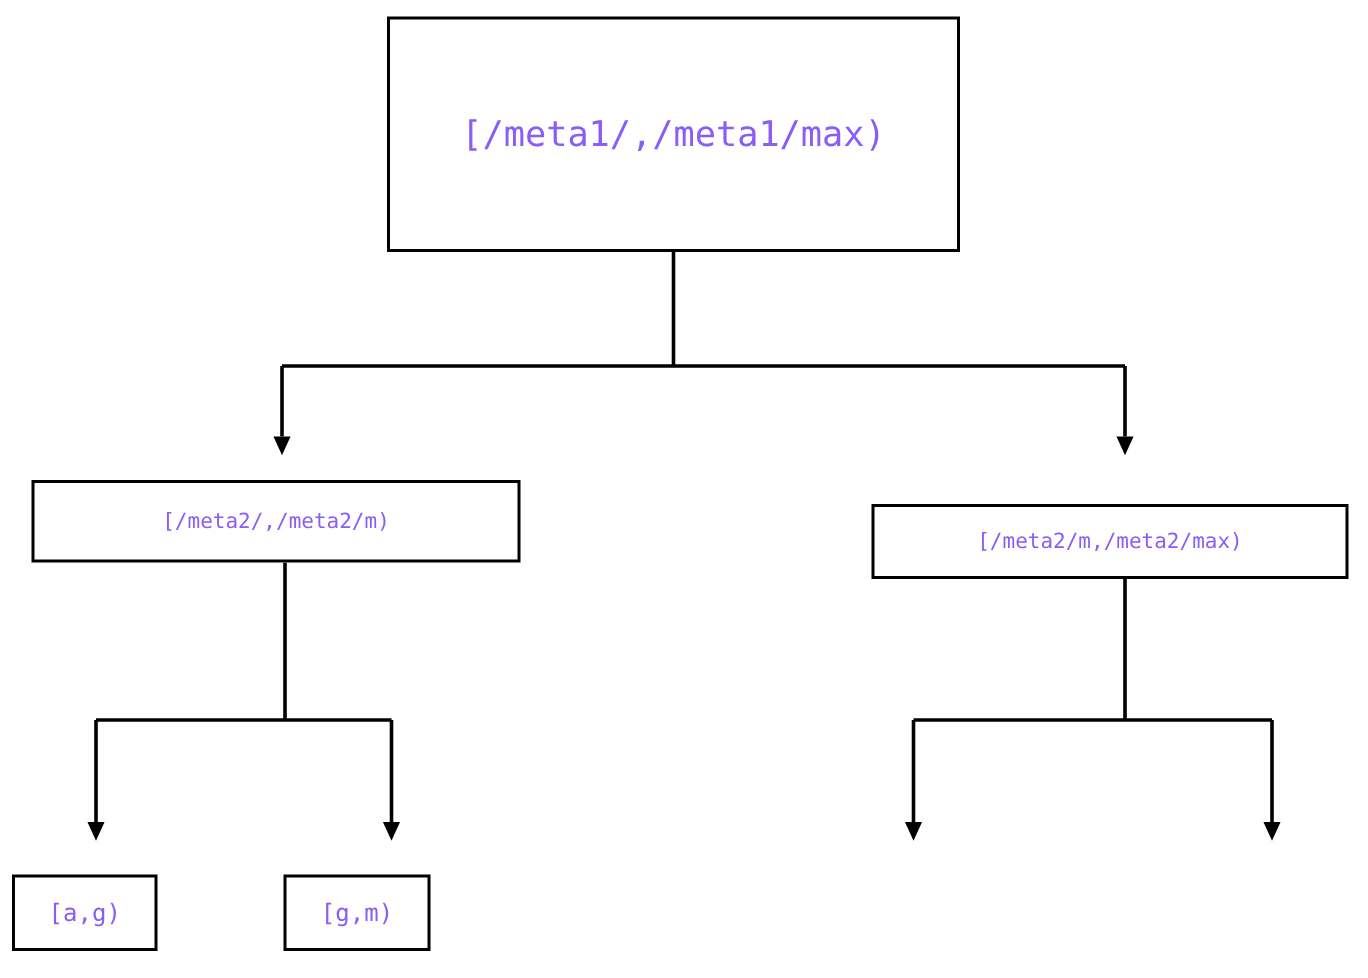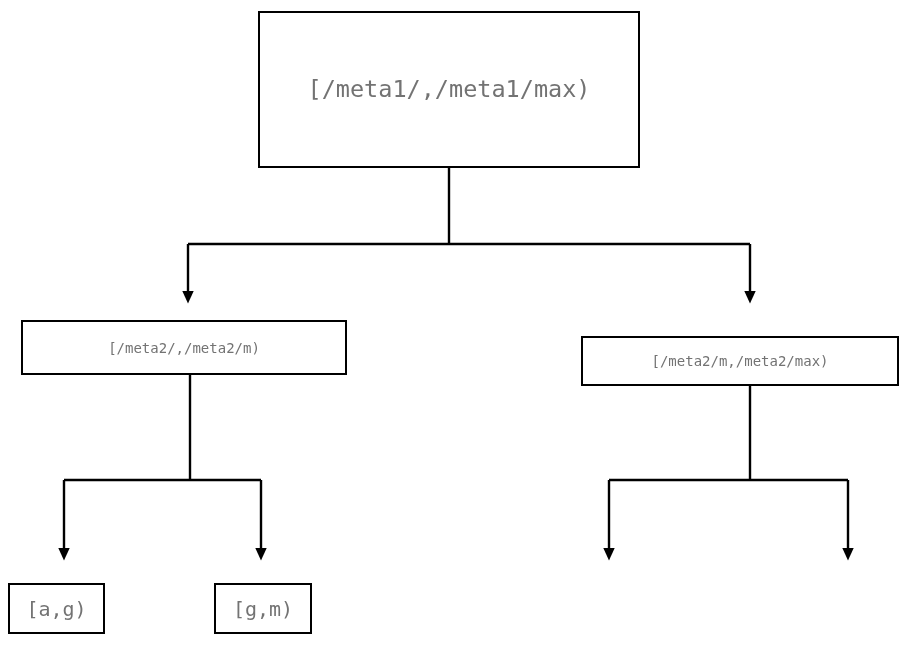--- a/index.html
+++ b/index.html
@@ -46,21 +46,21 @@
     background: #ffffff;
     display: flex;
     align-items: center;
     justify-content: center;
     color: #000000;
     line-height: 1;
     white-space: pre;
   }
   .node-label {
     display: block;
-    color: #737373;
+    color: #8b5cf6;
     white-space: pre;
     letter-spacing: 0px;
   }
   .node-root {
     left: 258px;
     top: 11px;
     width: 382px;
     height: 157px;
   }
   .node-root .node-label { font-size: 23.5px; }
@@ -77,23 +77,23 @@
     width: 318px;
     height: 50px;
   }
   .node-mid-left .node-label,
   .node-mid-right .node-label { font-size: 14px; }
 
   .node-leaf {
     top: 583px;
     height: 51px;
   }
-  .node-leaf .node-label { font-size: 20px; }
+  .node-leaf .node-label { font-size: 16px; }
   .node-leaf-1 { left: 8px;   width: 97px; }
-  .node-leaf-2 { left: 214px; width: 98px; }
+  .node-leaf-2 { left: 189px; width: 98px; }
   .node-leaf-3 { left: 553px; width: 102px; }
   .node-leaf-4 { left: 778px; width: 112px; }
 </style>
 </head>
 <body>
 
 <div id="diagram-canvas">
 
   <svg id="connector-layer" viewBox="0 0 912 652" width="912" height="652">
 

